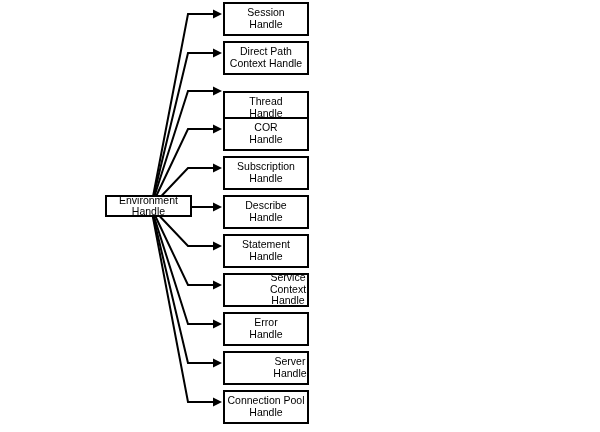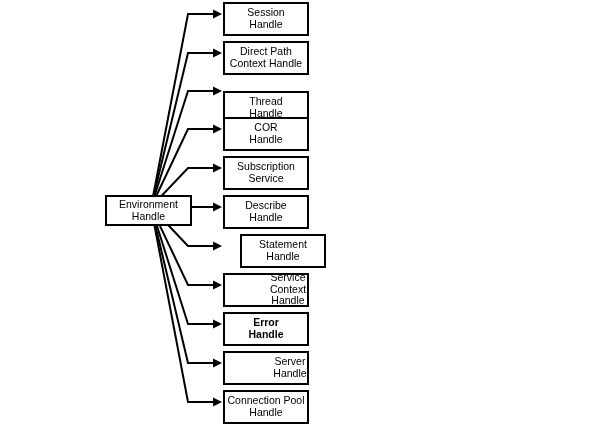--- a/index.html
+++ b/index.html
@@ -36,21 +36,21 @@
     line-height: 11.5px;
   }
   .node span {
     white-space: pre-line;
     display: block;
   }
   .node.source {
     left: 105px;
     top: 195px;
     width: 87px;
-    height: 31px;
+    height: 22px;
   }
   .node.target {
     left: 223px;
     width: 86px;
     height: 34px;
   }
 </style>
 </head>
 <body>
 
@@ -95,35 +95,35 @@
       <div class="node target" style="top: 78.5px; margin-top: 12px;">
         <span>Thread
 Handle</span>
       </div>
       <div class="node target" style="top: 116.5px;">
         <span>COR
 Handle</span>
       </div>
       <div class="node target" style="top: 155.5px;">
         <span>Subscription
-Service</span>
+Handle</span>
       </div>
       <div class="node target" style="top: 194.5px;">
         <span>Describe
 Handle</span>
       </div>
-      <div class="node target" style="top: 233.5px; margin-left: 17px;">
+      <div class="node target" style="top: 233.5px;">
         <span>Statement
 Handle</span>
       </div>
       <div class="node target" style="top: 272.5px; padding-left: 44px;">
         <span>Service Context
 Handle</span>
       </div>
-      <div class="node target" style="top: 311.5px; font-weight: bold;">
+      <div class="node target" style="top: 311.5px;">
         <span>Error
 Handle</span>
       </div>
       <div class="node target" style="top: 350.5px; padding-left: 48px;">
         <span>Server
 Handle</span>
       </div>
       <div class="node target" style="top: 389.5px;">
         <span>Connection Pool
 Handle</span>

